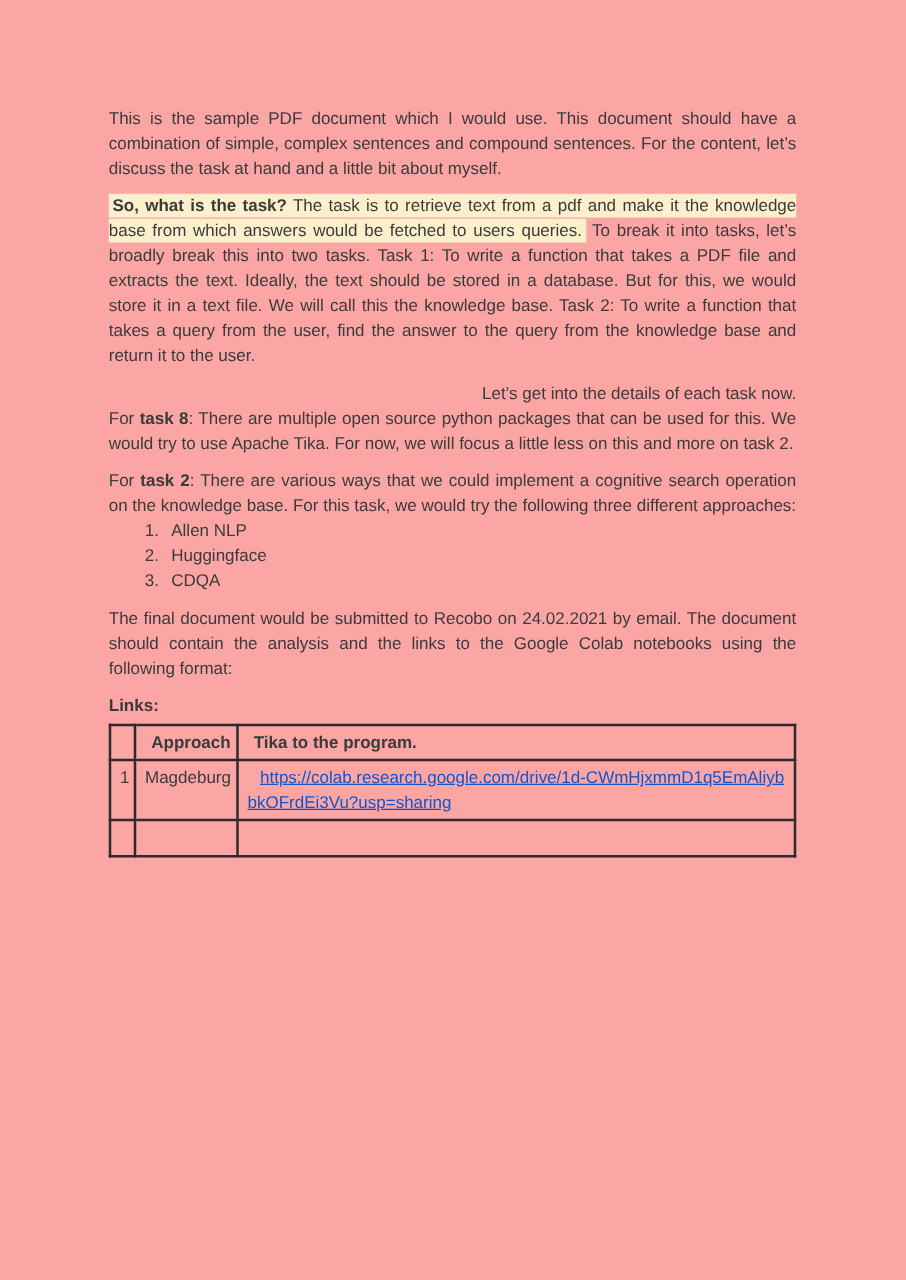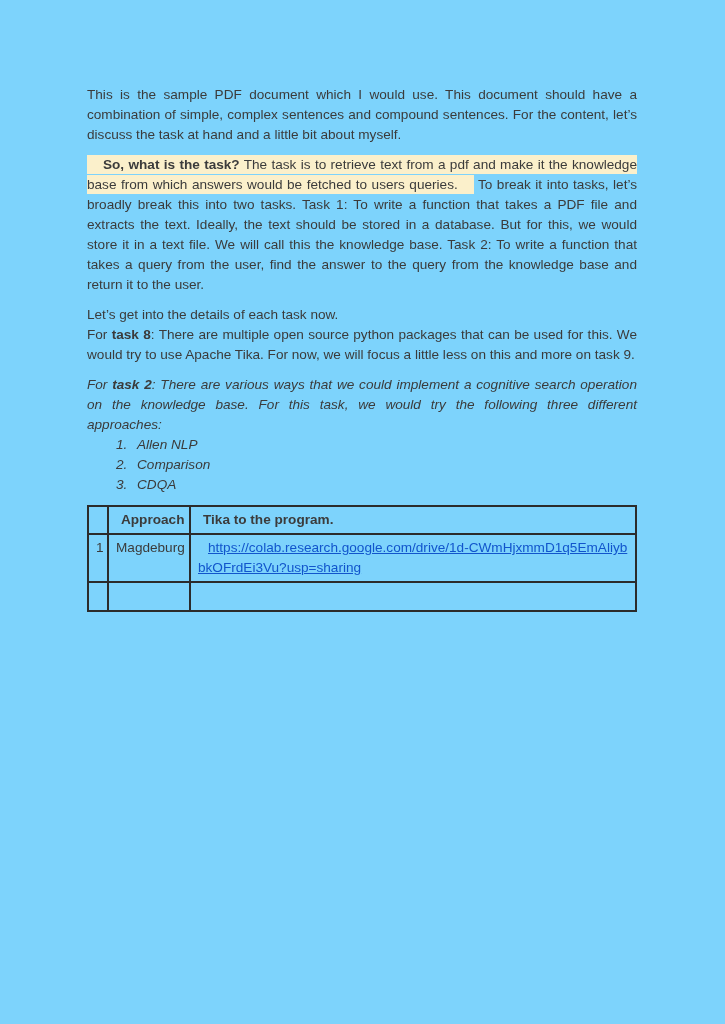--- a/index.html
+++ b/index.html
@@ -1,51 +1,50 @@
 <!DOCTYPE html>
 <html><head>
 <meta charset="utf-8">
 <style>
   html, body { margin: 0; padding: 0; background: #ffffff; }
   .page {
     position: relative;
     width: 725px;
     height: 1024px;
-    background: #7dd3fc;
+    background: #fca5a5;
     font-family: "Liberation Sans", sans-serif;
     color: #3b3b3b;
     overflow: hidden;
   }
   .content {
     position: absolute;
     left: 87px;
     top: 85px;
     width: 550px;
     font-size: 13.6px;
     line-height: 20px;
   }
   .para {
     margin: 0 0 10px 0;
     text-align: justify;
   }
-  .line { margin: 0; text-align: left; }
+  .line { margin: 0; text-align: right; }
   .bold { font-weight: bold; }
   .hl {
     background: #fbf0cb;
-    padding: 2px 16px;
+    padding: 2px 3px;
   }
   ol.approaches {
     margin: 0 0 10px 0;
     padding-left: 44px;
     list-style-type: decimal;
   }
   ol.approaches li {
     padding-left: 6px;
     text-align: left;
-    font-style: italic;
   }
   .links-label {
     font-weight: bold;
     margin: 0 0 4px 0;
   }
   table.links-table {
     border-collapse: collapse;
     table-layout: fixed;
     width: 550px;
   }
@@ -84,35 +83,39 @@
     <p class="para">
       <span>This is the sample PDF document which I would use. This document should have a combination of simple, complex sentences and compound sentences. For the content, let’s discuss the task at hand and a little bit about myself.</span>
     </p>
 
 
     <p class="para">
       <span class="hl"><span class="bold">So, what is the task?</span><span> The task is to retrieve text from a pdf and make it the knowledge base from which answers would be fetched to users queries.</span></span><span> To break it into tasks, let’s broadly break this into two tasks. Task 1: To write a function that takes a PDF file and extracts the text. Ideally, the text should be stored in a database. But for this, we would store it in a text file. We will call this the knowledge base. Task 2: To write a function that takes a query from the user, find the answer to the query from the knowledge base and return it to the user.</span>
     </p>
 
     <p class="para">
-      <span class="line" style="display:block;">Let’s get into the details of each task now.</span><span>For </span><span class="bold">task 8</span><span>: There are multiple open source python packages that can be used for this. We would try to use Apache Tika. For now, we will focus a little less on this and more on task 9.</span>
+      <span class="line" style="display:block;">Let’s get into the details of each task now.</span><span>For </span><span class="bold">task 8</span><span>: There are multiple open source python packages that can be used for this. We would try to use Apache Tika. For now, we will focus a little less on this and more on task 2.</span>
     </p>
 
-    <p class="para" style="margin-bottom:0;font-style:italic;">
+    <p class="para" style="margin-bottom:0;">
       <span>For </span><span class="bold">task 2</span><span>: There are various ways that we could implement a cognitive search operation on the knowledge base. For this task, we would try the following three different approaches:</span>
     </p>
 
     <ol class="approaches">
       <li>Allen NLP</li>
-      <li>Comparison</li>
+      <li>Huggingface</li>
       <li>CDQA</li>
     </ol>
 
 
+    <p class="para">
+      <span>The final document would be submitted to Recobo on 24.02.2021 by email. The document should contain the analysis and the links to the Google Colab notebooks using the following format:</span>
+    </p>
 
+    <p class="links-label">Links:</p>
 
     <table class="links-table">
       <colgroup>
         <col class="col-index">
         <col class="col-approach">
         <col>
       </colgroup>
       <tbody>
         <tr class="header-row">
           <th></th>

